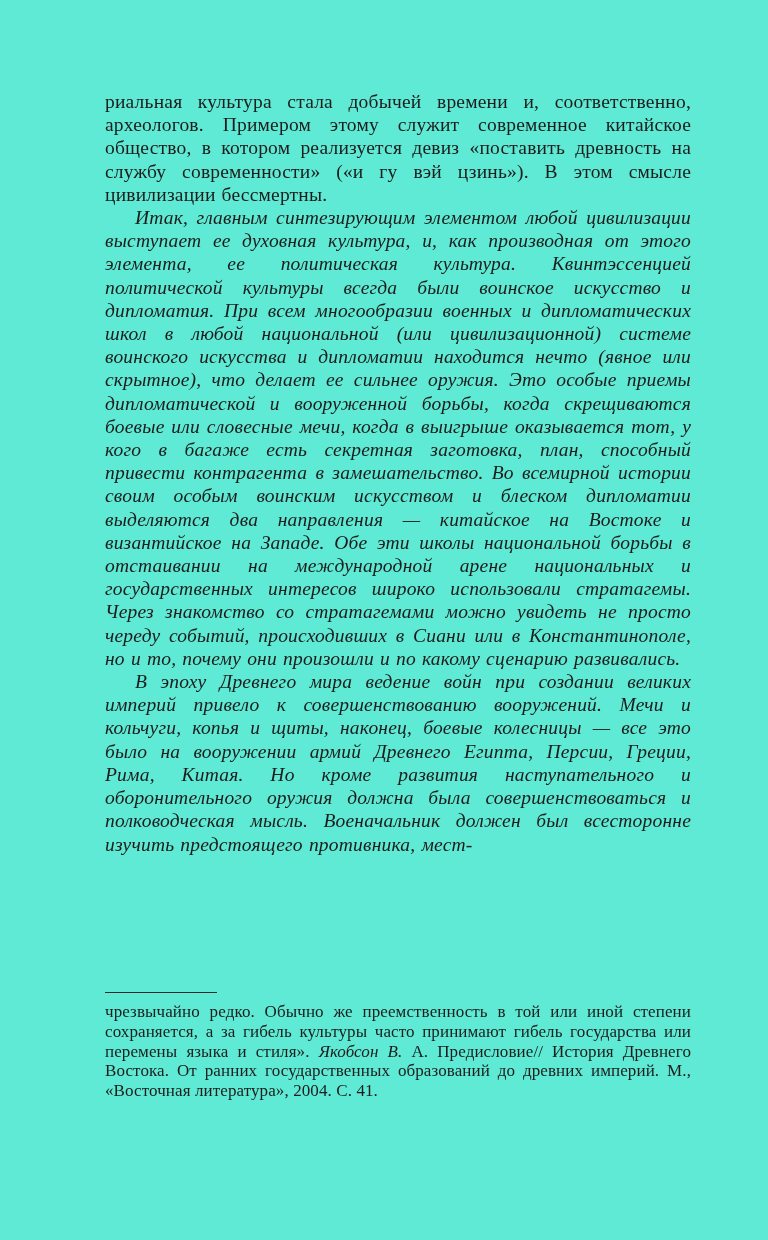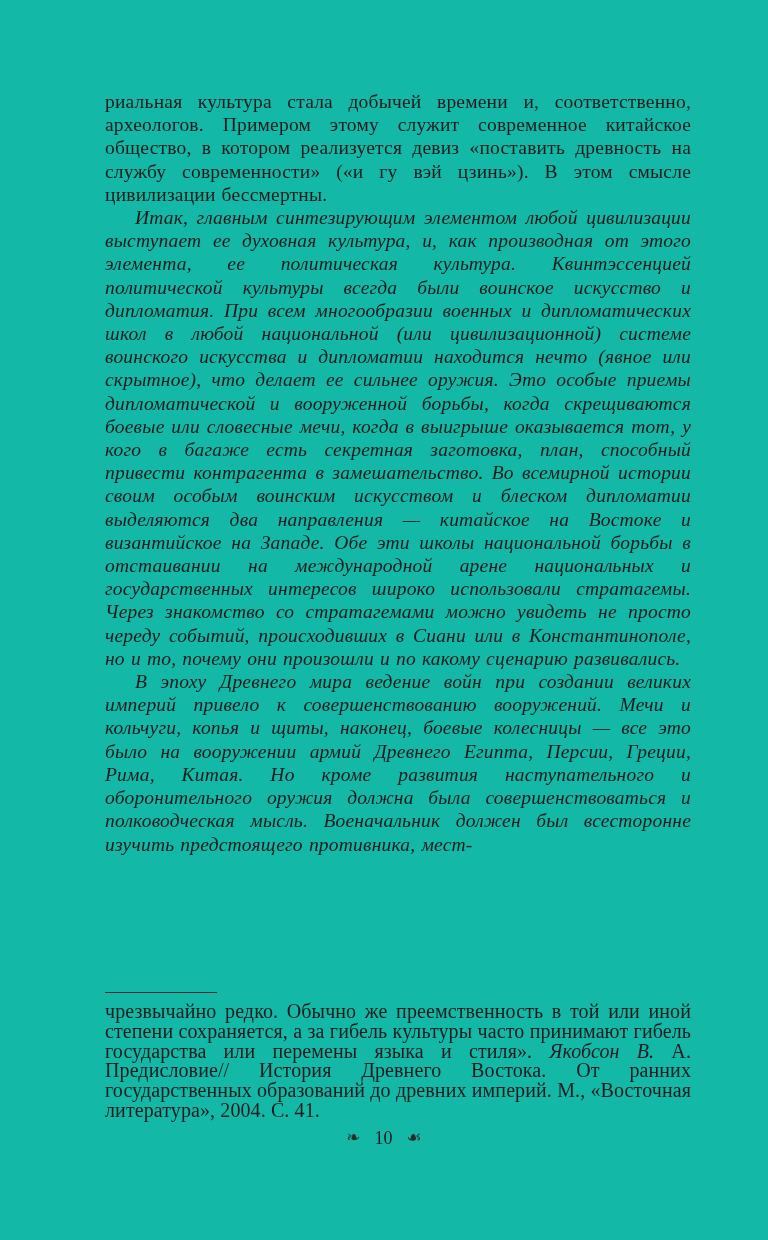--- a/index.html
+++ b/index.html
@@ -4,21 +4,21 @@
 <style>
   html, body {
     margin: 0;
     padding: 0;
     background: #ffffff;
   }
   .page {
     position: relative;
     width: 768px;
     height: 1240px;
-    background: #14b8a6;
+    background: #5eead4;
     font-family: "Liberation Serif", "DejaVu Serif", serif;
     color: #1c1c1c;
     overflow: hidden;
   }
   .text-block {
     position: absolute;
     left: 105px;
     top: 90px;
     width: 586px;
   }
@@ -40,21 +40,21 @@
     top: 992px;
     width: 586px;
   }
   .footnote-rule {
     width: 112px;
     height: 0;
     border-top: 1.5px solid #2a2a2a;
     margin-bottom: 9px;
   }
   .footnote-text {
-    font-size: 20px;
+    font-size: 17px;
     line-height: 19.8px;
     text-align: justify;
     letter-spacing: 0.1px;
   }
   .footnote-text .author-italic {
     font-style: italic;
   }
   .page-footer {
     position: absolute;
     left: 0;
@@ -86,17 +86,14 @@
     <p class="indented">В эпоху Древнего мира ведение войн при создании великих империй привело к совершенствованию вооружений. Мечи и кольчуги, копья и щиты, наконец, боевые колесницы — все это было на вооружении армий Древнего Египта, Персии, Греции, Рима, Китая. Но кроме развития наступательного и оборонительного оружия должна была совершенствоваться и полководческая мысль. Военачальник должен был всесторонне изучить предстоящего противника, мест-</p>
   </div>
 
   <div class="footnote">
     <div class="footnote-rule"></div>
     <div class="footnote-text">
       <span>чрезвычайно редко. Обычно же преемственность в той или иной степени сохраняется, а за гибель культуры часто принимают гибель государства или перемены языка и стиля». </span><span class="author-italic">Якобсон В.</span><span> А. Предисловие// История Древнего Востока. От ранних государственных образований до древних империй. М., «Восточная литература», 2004. С. 41.</span>
     </div>
   </div>
 
-  <div class="page-footer">
-    <span class="ornament">❧</span><span class="page-number">10</span><span class="ornament">☙</span>
-  </div>
 
 </div>
 
 </body></html>

